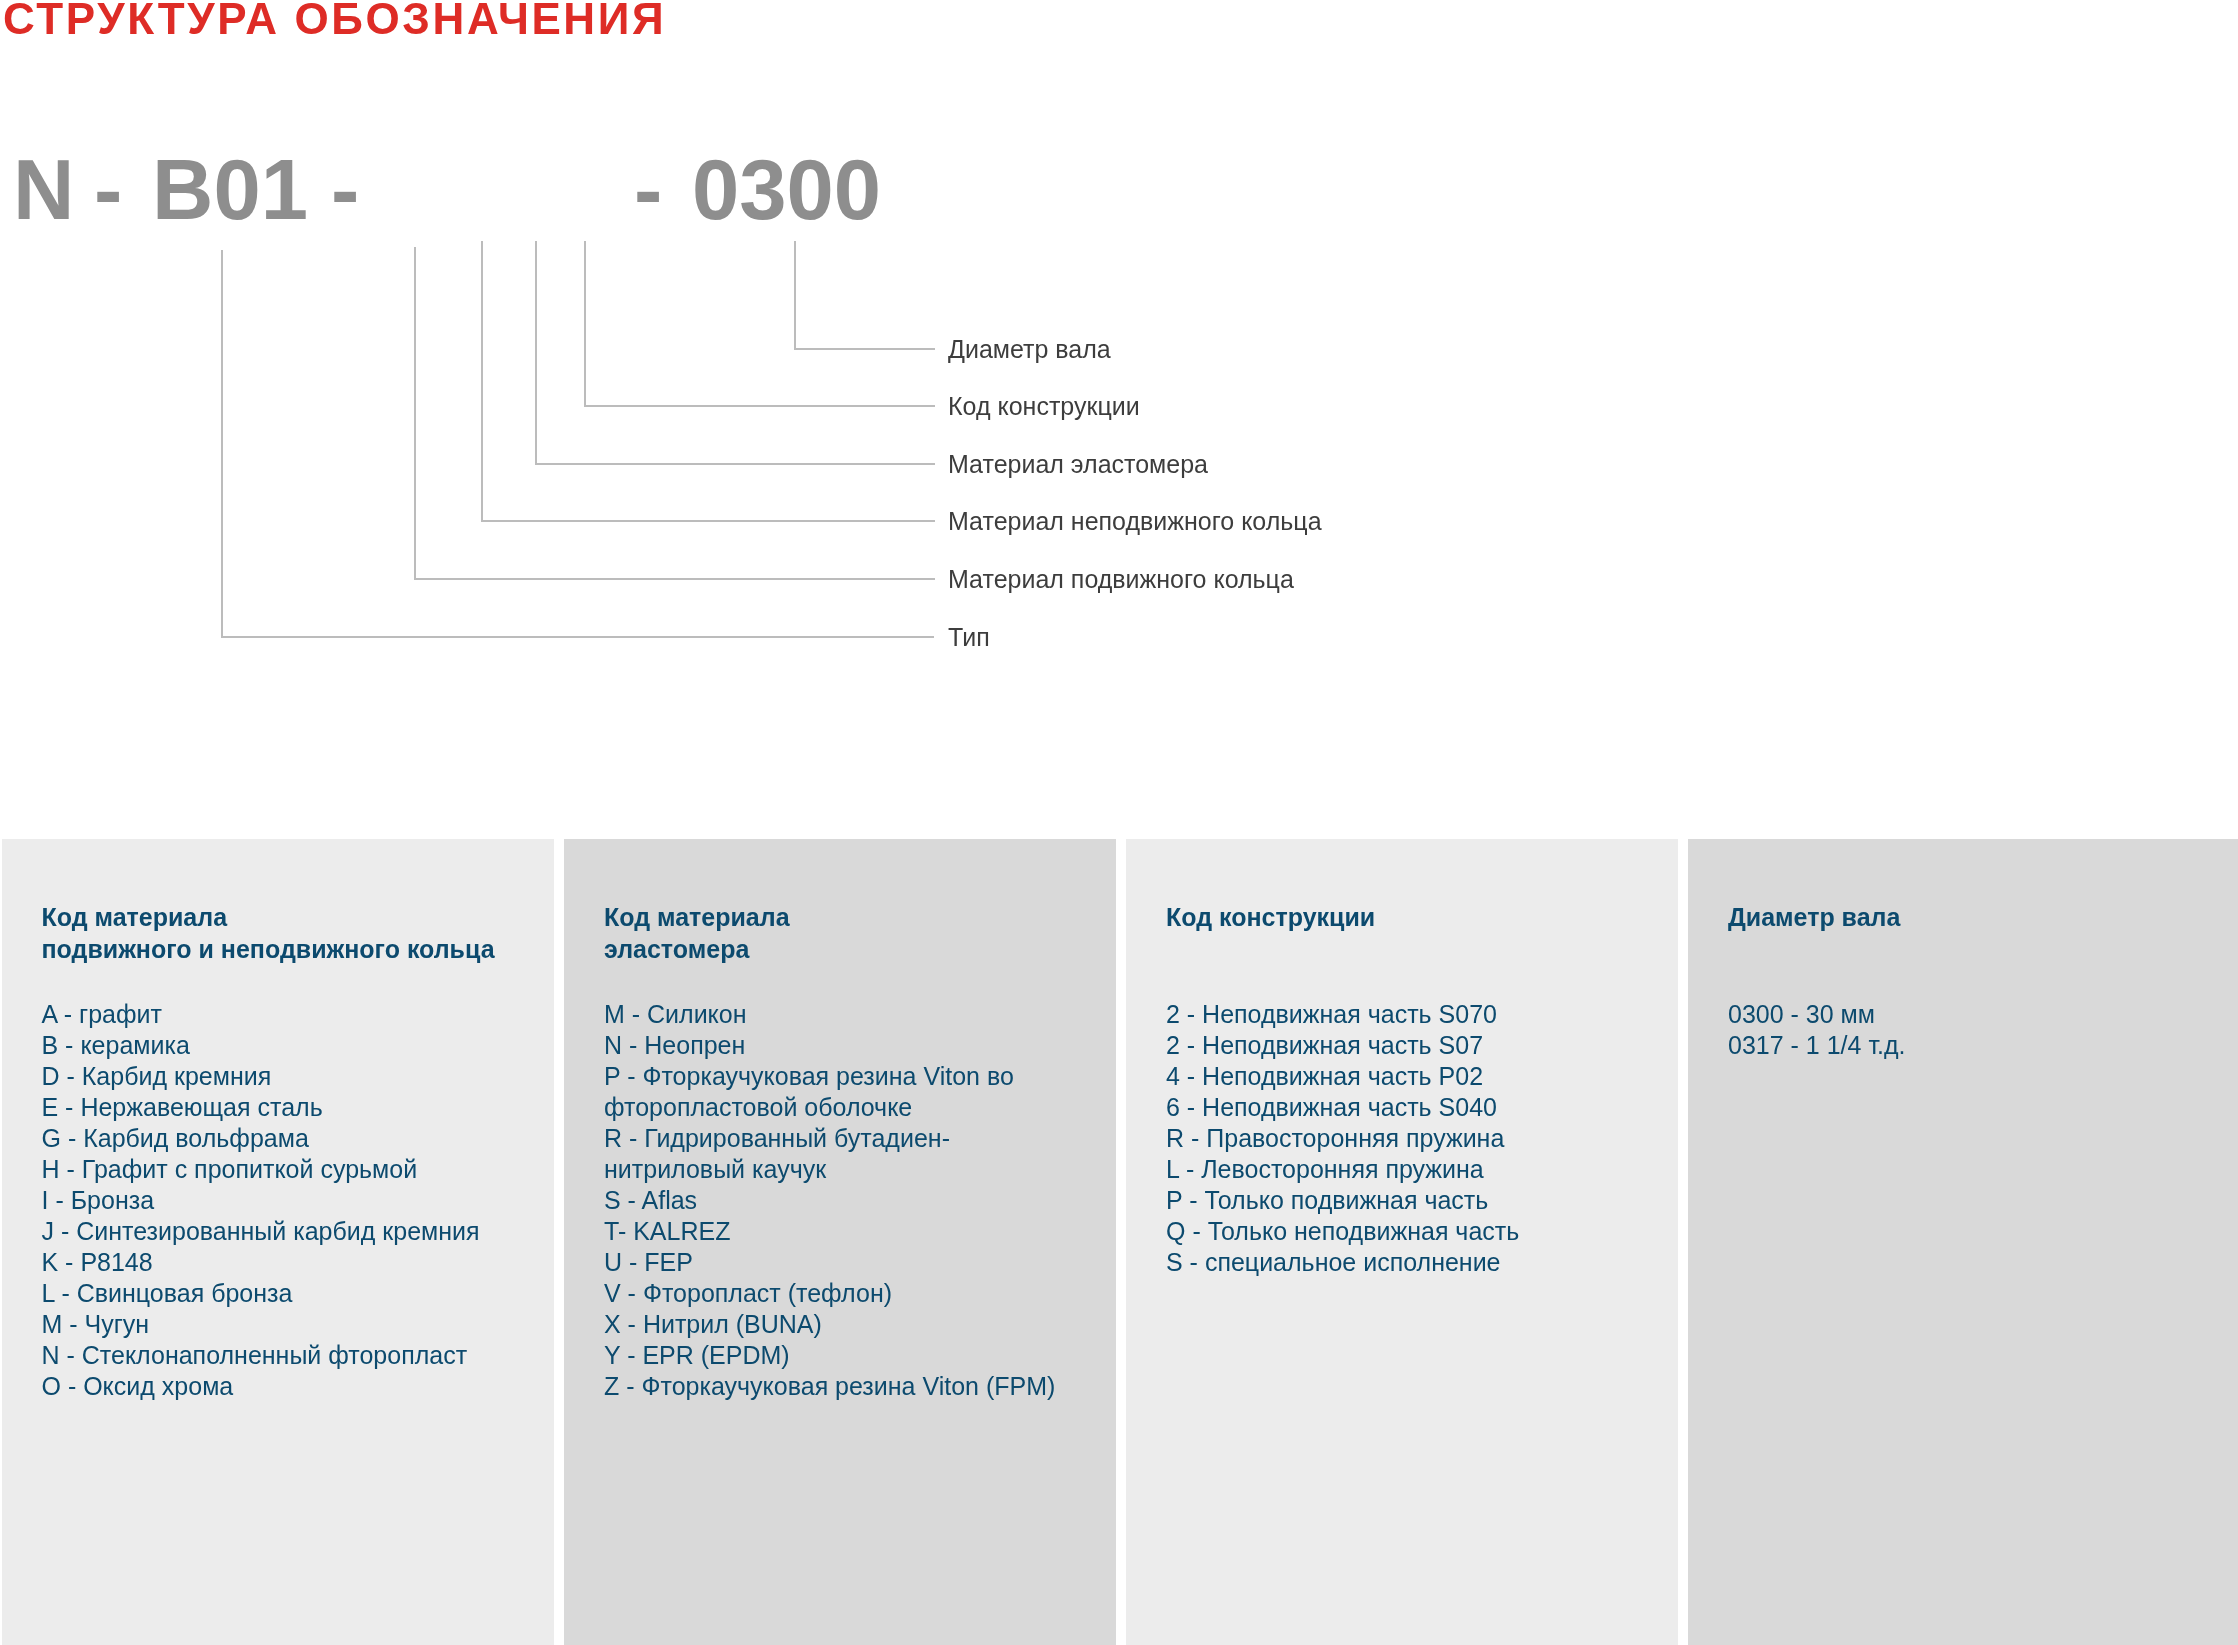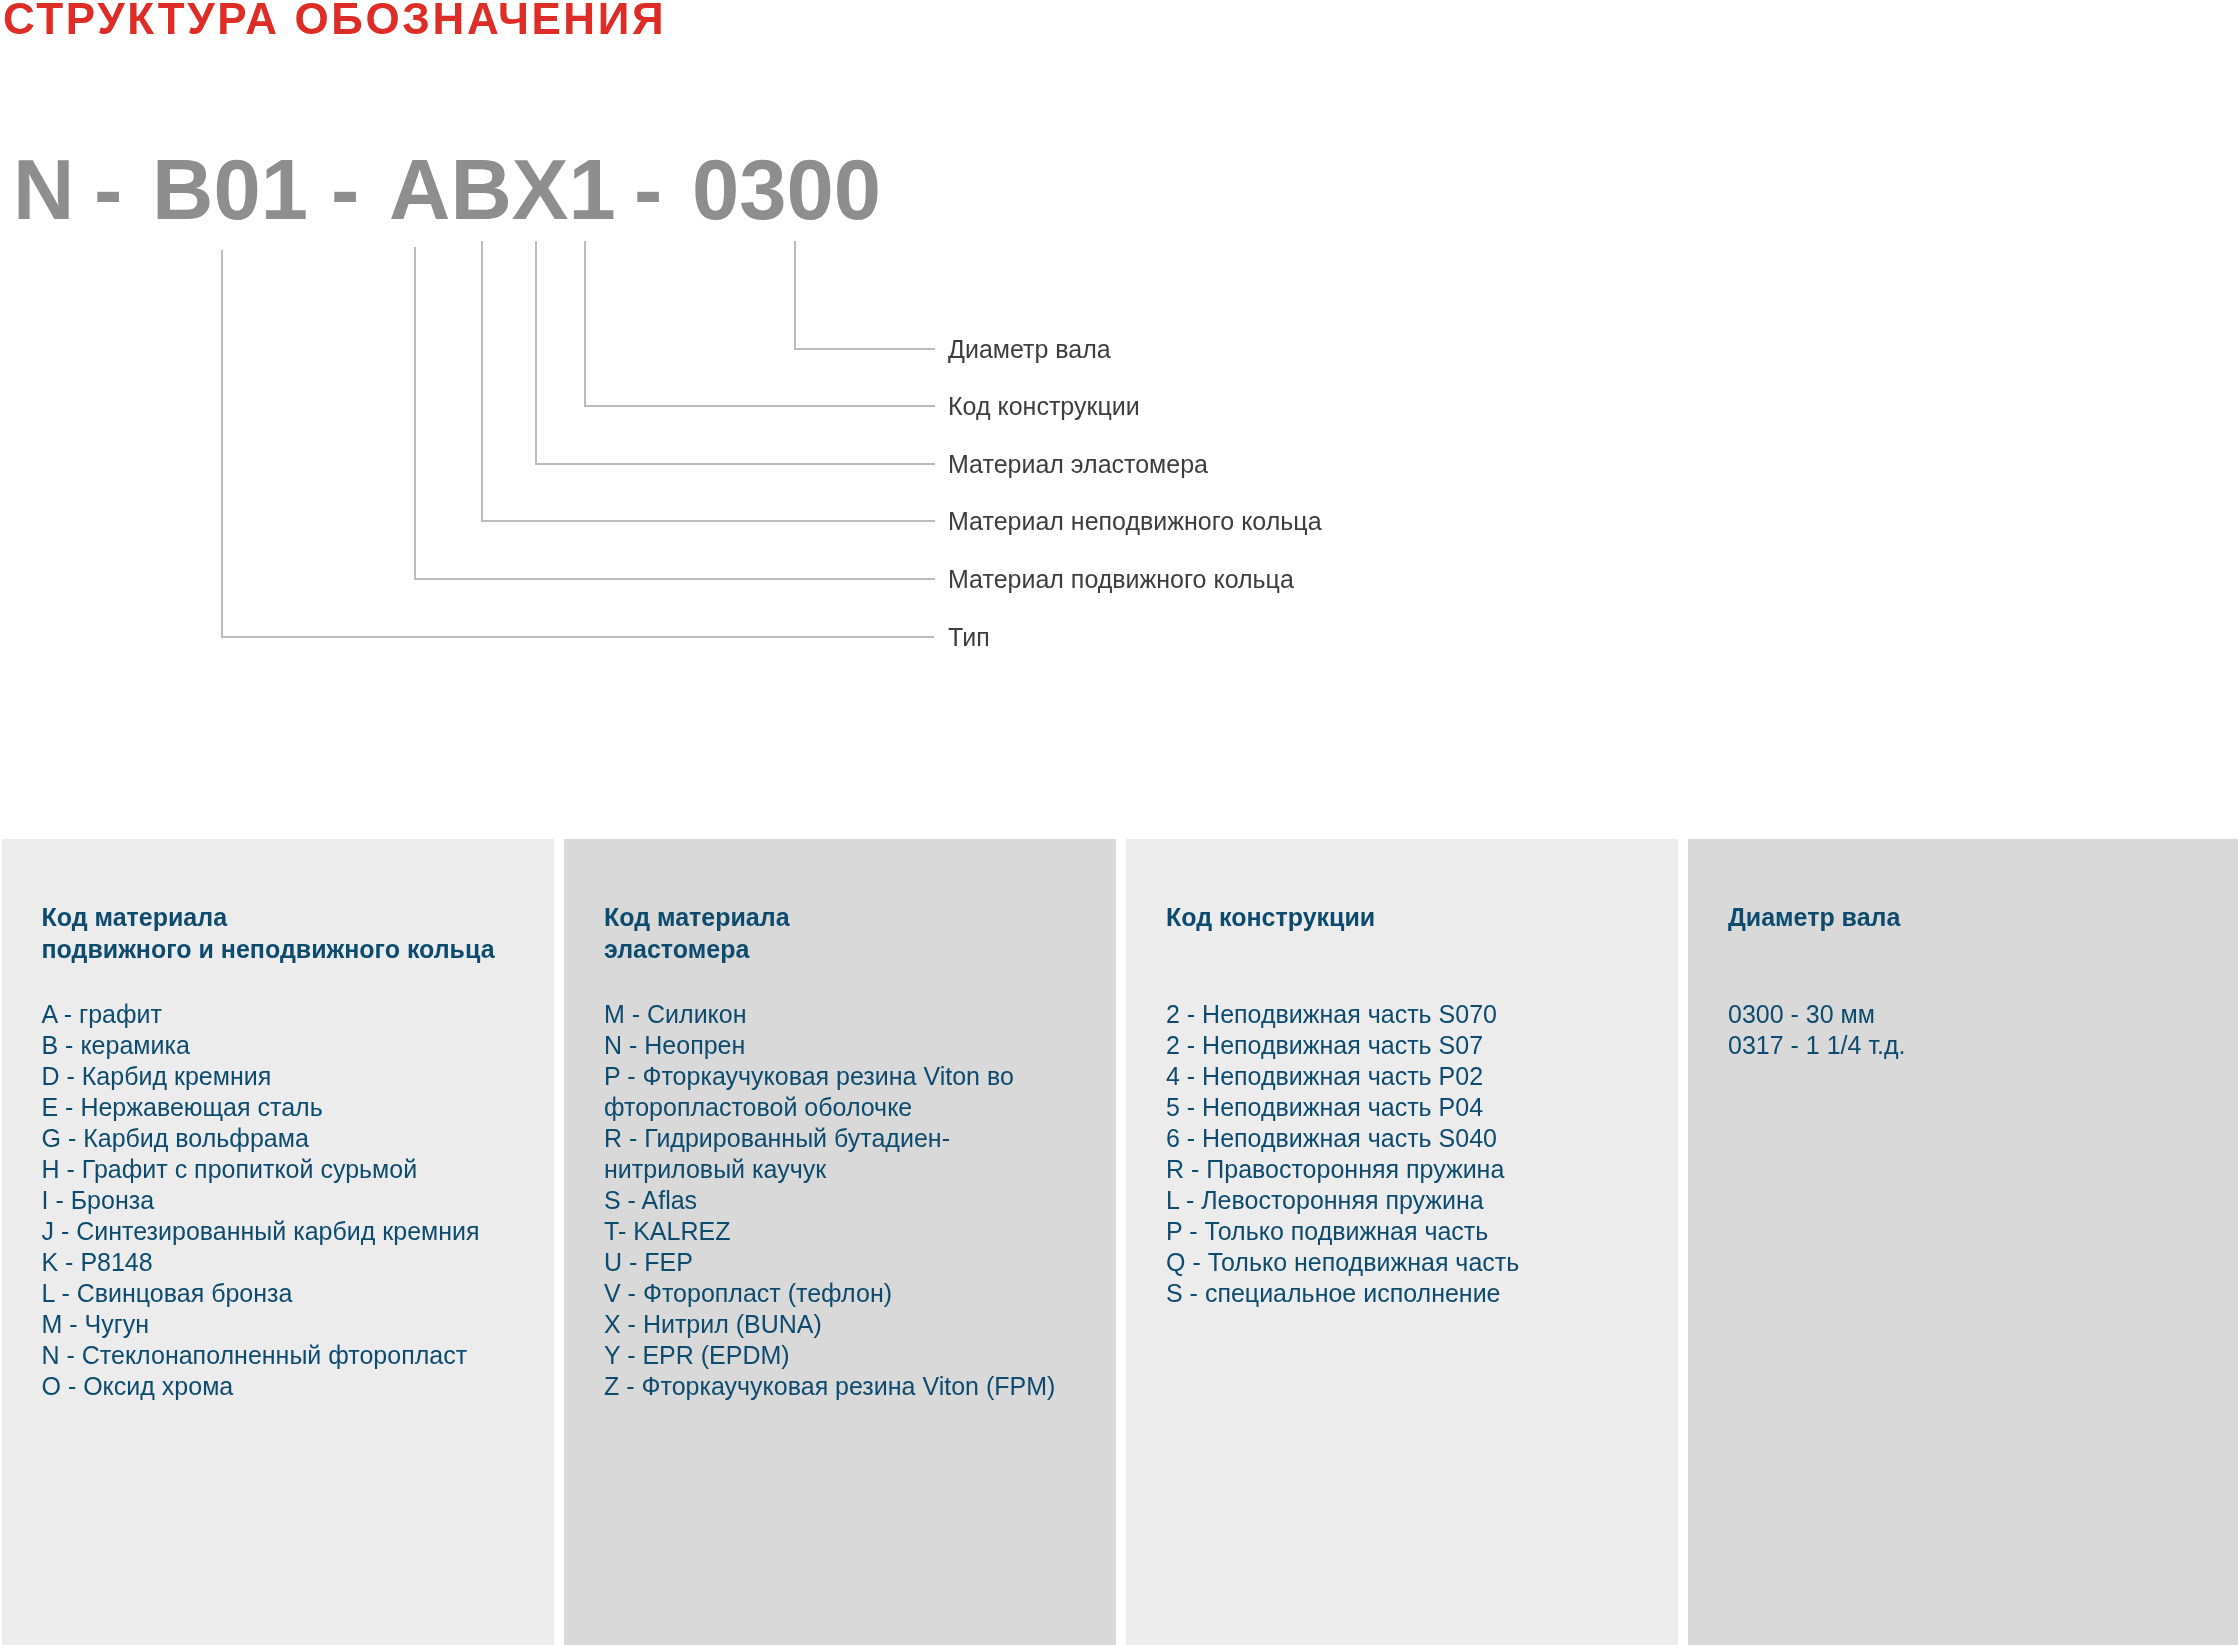--- a/index.html
+++ b/index.html
@@ -65,21 +65,20 @@
 
 <div id="page">
 
   <div id="title">СТРУКТУРА ОБОЗНАЧЕНИЯ</div>
 
   <div id="code">
     <span class="seg" style="left:13px">N</span>
     <span class="seg" style="left:94px">-</span>
     <span class="seg" style="left:152px">B01</span>
     <span class="seg" style="left:331px">-</span>
-    <span class="seg" style="left:389px">ABX1</span>
     <span class="seg" style="left:634px">-</span>
     <span class="seg" style="left:692px">0300</span>
   </div>
 
   <div class="vline" style="left:794px;top:241px;height:108px"></div>
   <div class="hline" style="left:794px;top:348px;width:141px"></div>
   <div class="callout-label" style="top:349px">Диаметр вала</div>
 
   <div class="vline" style="left:584px;top:241px;height:165px"></div>
   <div class="hline" style="left:584px;top:405px;width:351px"></div>
@@ -140,21 +139,20 @@
       <div class="item">Z - Фторкаучуковая резина Viton (FPM)</div>
     </div>
   </div>
 
   <div id="panel-2" class="panel light">
     <div class="panel-header">Код конструкции</div>
     <div class="panel-list">
       <div class="item">2 - Неподвижная часть S070</div>
       <div class="item">2 - Неподвижная часть S07</div>
       <div class="item">4 - Неподвижная часть P02</div>
-      <div class="item">5 - Неподвижная часть P04</div>
       <div class="item">6 - Неподвижная часть S040</div>
       <div class="item">R - Правосторонняя пружина</div>
       <div class="item">L - Левосторонняя пружина</div>
       <div class="item">P - Только подвижная часть</div>
       <div class="item">Q - Только неподвижная часть</div>
       <div class="item">S - специальное исполнение</div>
     </div>
   </div>
 
   <div id="panel-3" class="panel dark">

